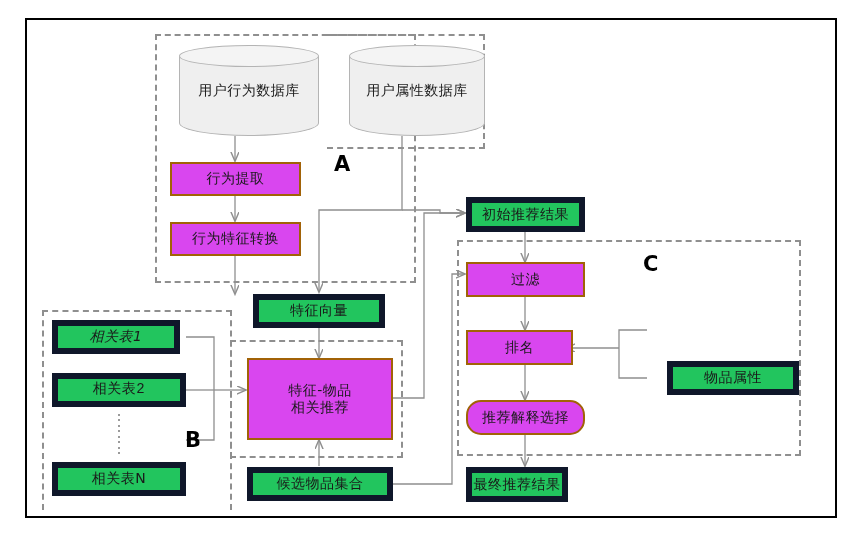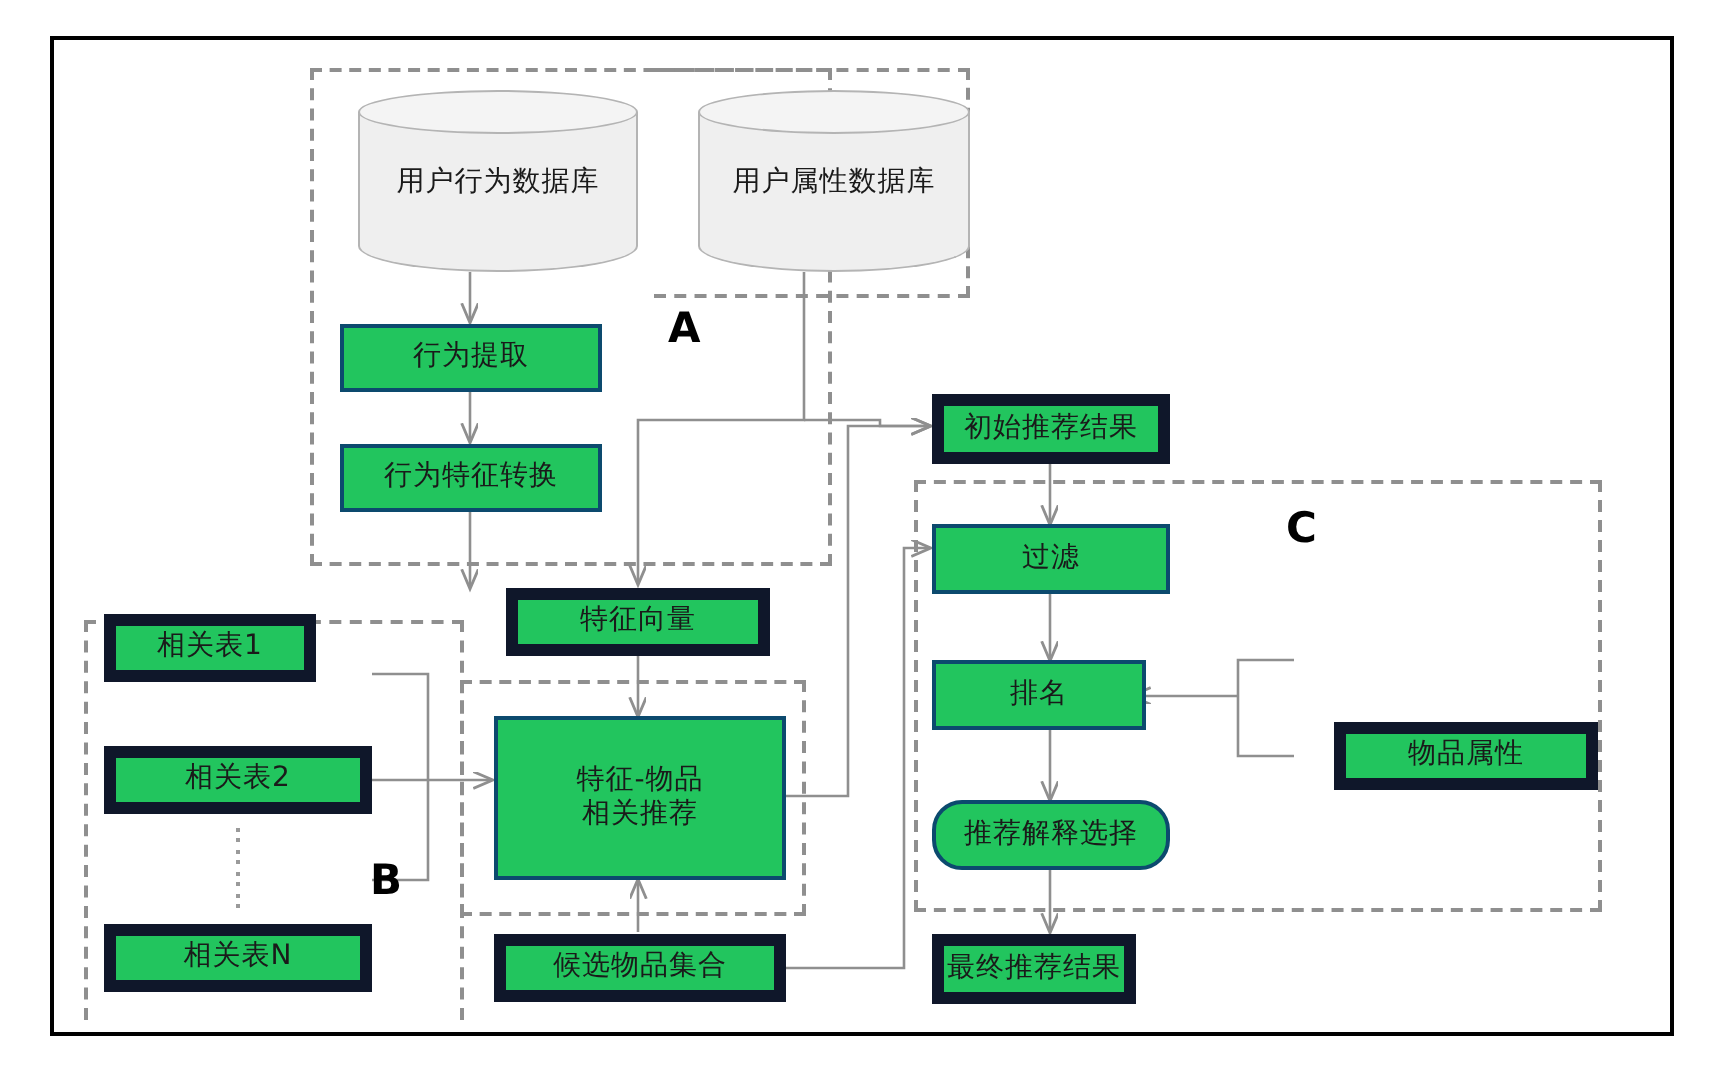--- a/index.html
+++ b/index.html
@@ -5,21 +5,21 @@
   html,body{margin:0;padding:0;background:#ffffff;}
   body{font-family:"DejaVu Sans","Liberation Sans",sans-serif;}
   #canvas{position:relative;width:863px;height:542px;background:#ffffff;overflow:hidden;}
   #frame{position:absolute;left:25px;top:18px;width:812px;height:500px;border:2px solid #000000;box-sizing:border-box;}
 
   .svg-layer{position:absolute;left:0;top:0;width:863px;height:542px;pointer-events:none;}
 
   .node{position:absolute;box-sizing:border-box;display:flex;align-items:center;justify-content:center;text-align:center;
         font-size:14px;color:#1a1a1a;line-height:1.25;letter-spacing:.5px;}
   .node.light{background:#22c55e;border:6px solid #0f172a;}
-  .node.dark{background:#22c55e;border:2px solid #0c4a6e;}
+  .node.dark{background:#d946ef;border:2px solid #a16207;}
 
   .cyl{position:absolute;box-sizing:border-box;margin-left:14px;}
   .cyl .body{position:absolute;left:0;right:0;top:11px;bottom:0;background:#efefef;border-left:1px solid #b4b4b4;border-right:1px solid #b4b4b4;border-bottom:1px solid #b4b4b4;border-radius:0 0 50% 50%/0 0 13px 13px;}
   .cyl .top{position:absolute;left:0;right:0;top:0;height:22px;background:#f4f4f4;border:1px solid #b4b4b4;border-radius:50%/50%;box-sizing:border-box;}
   .cyl .label{position:absolute;left:0;right:0;top:0;bottom:0;display:flex;align-items:center;justify-content:center;
                font-size:14px;color:#1a1a1a;letter-spacing:.5px;}
 
   .group{position:absolute;box-sizing:border-box;border:2px dashed #8f8f8f;}
   .group-label{position:absolute;font-size:21px;font-weight:bold;color:#000000;}
 
@@ -103,23 +103,23 @@
     <div class="top"></div>
     <div class="label">用户属性数据库</div>
   </div>
 
   <div class="node dark" style="left:170px;top:162px;width:131px;height:34px;">行为提取</div>
 
   <div class="node dark" style="left:170px;top:222px;width:131px;height:34px;">行为特征转换</div>
 
   <div class="node light" style="left:253px;top:294px;width:132px;height:34px;">特征向量</div>
 
-  <div class="node light" style="left:52px;top:307px;width:106px;height:34px;">相关表1</div>
+  <div class="node light" style="left:52px;top:320px;width:128px;height:34px;font-style:italic;">相关表1</div>
 
-  <div class="node light" style="left:52px;top:373px;width:134px;height:34px;">相关表2</div>
+  <div class="node light" style="left:52px;top:373px;width:134px;height:34px;font-family:Liberation Mono, monospace;">相关表2</div>
 
   <div class="vdots" style="left:118px;top:414px;width:2px;height:40px;">
     <i></i>
       <i></i>
       <i></i>
       <i></i>
       <i></i>
       <i></i>
       <i></i>
       <i></i>

